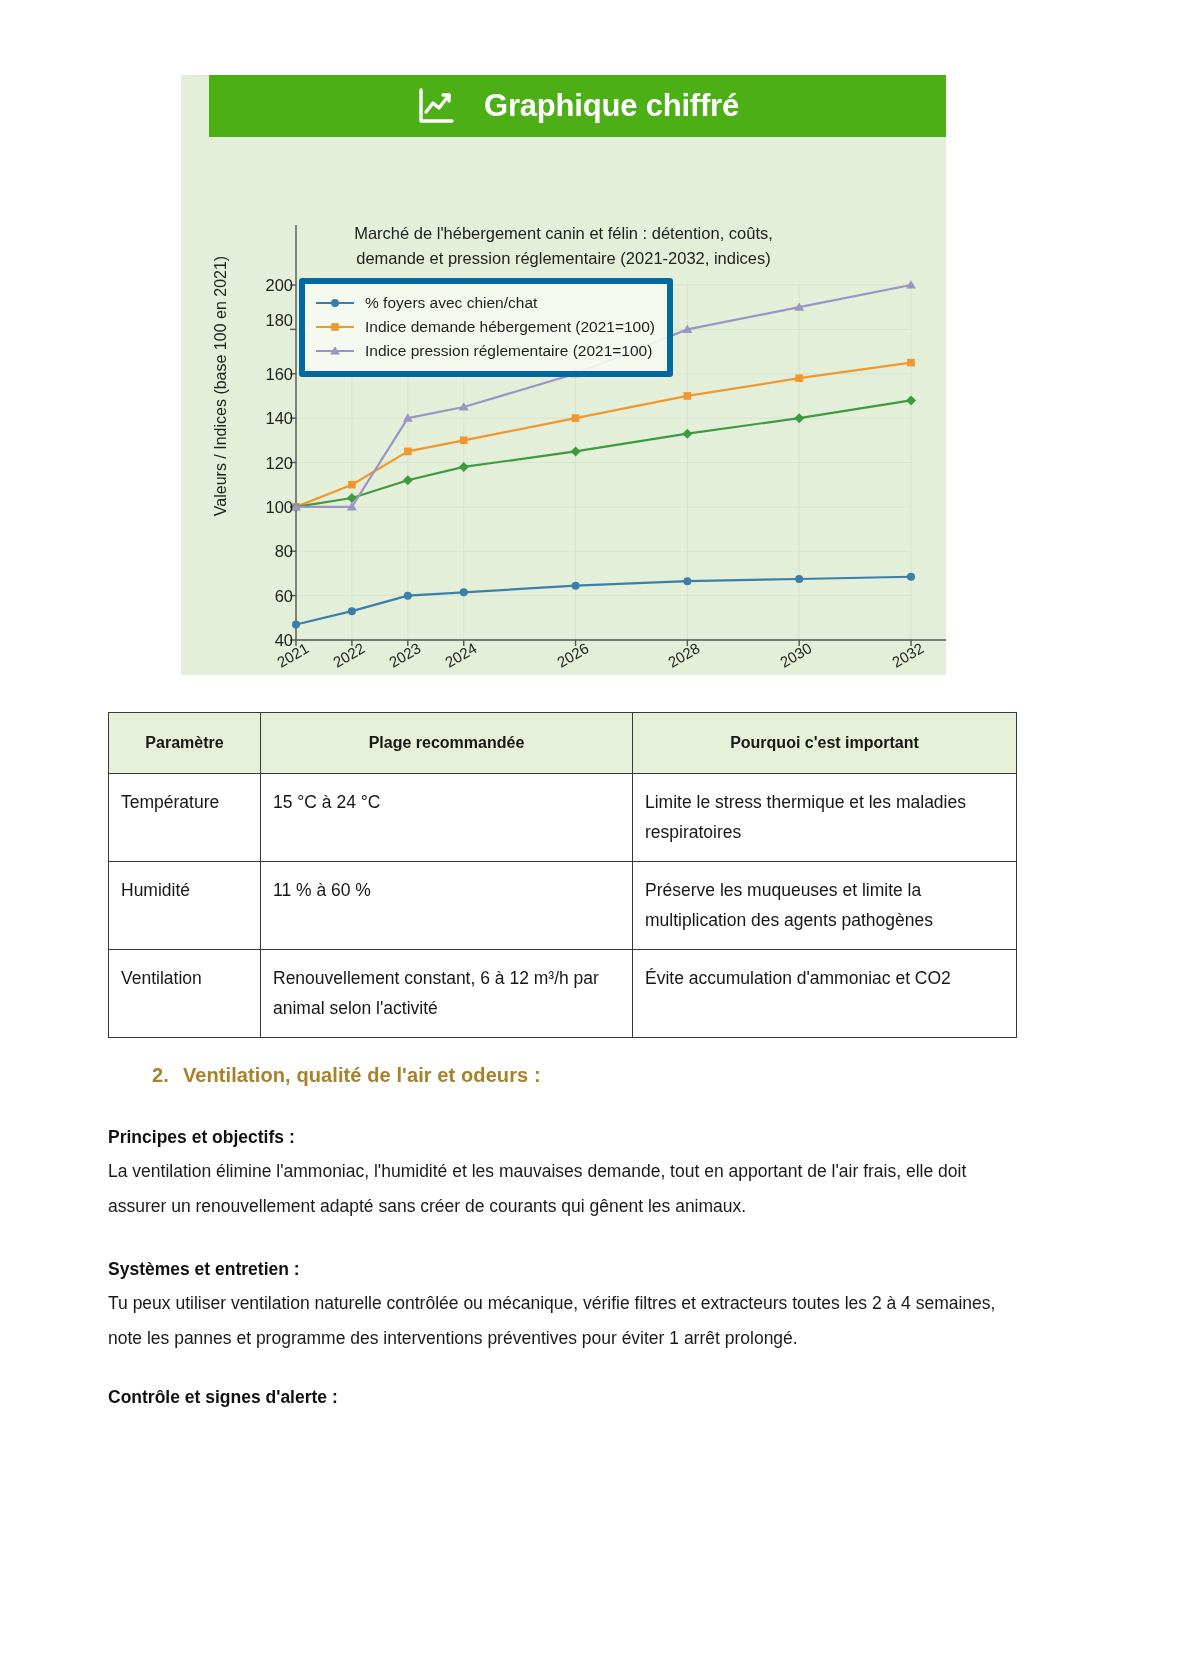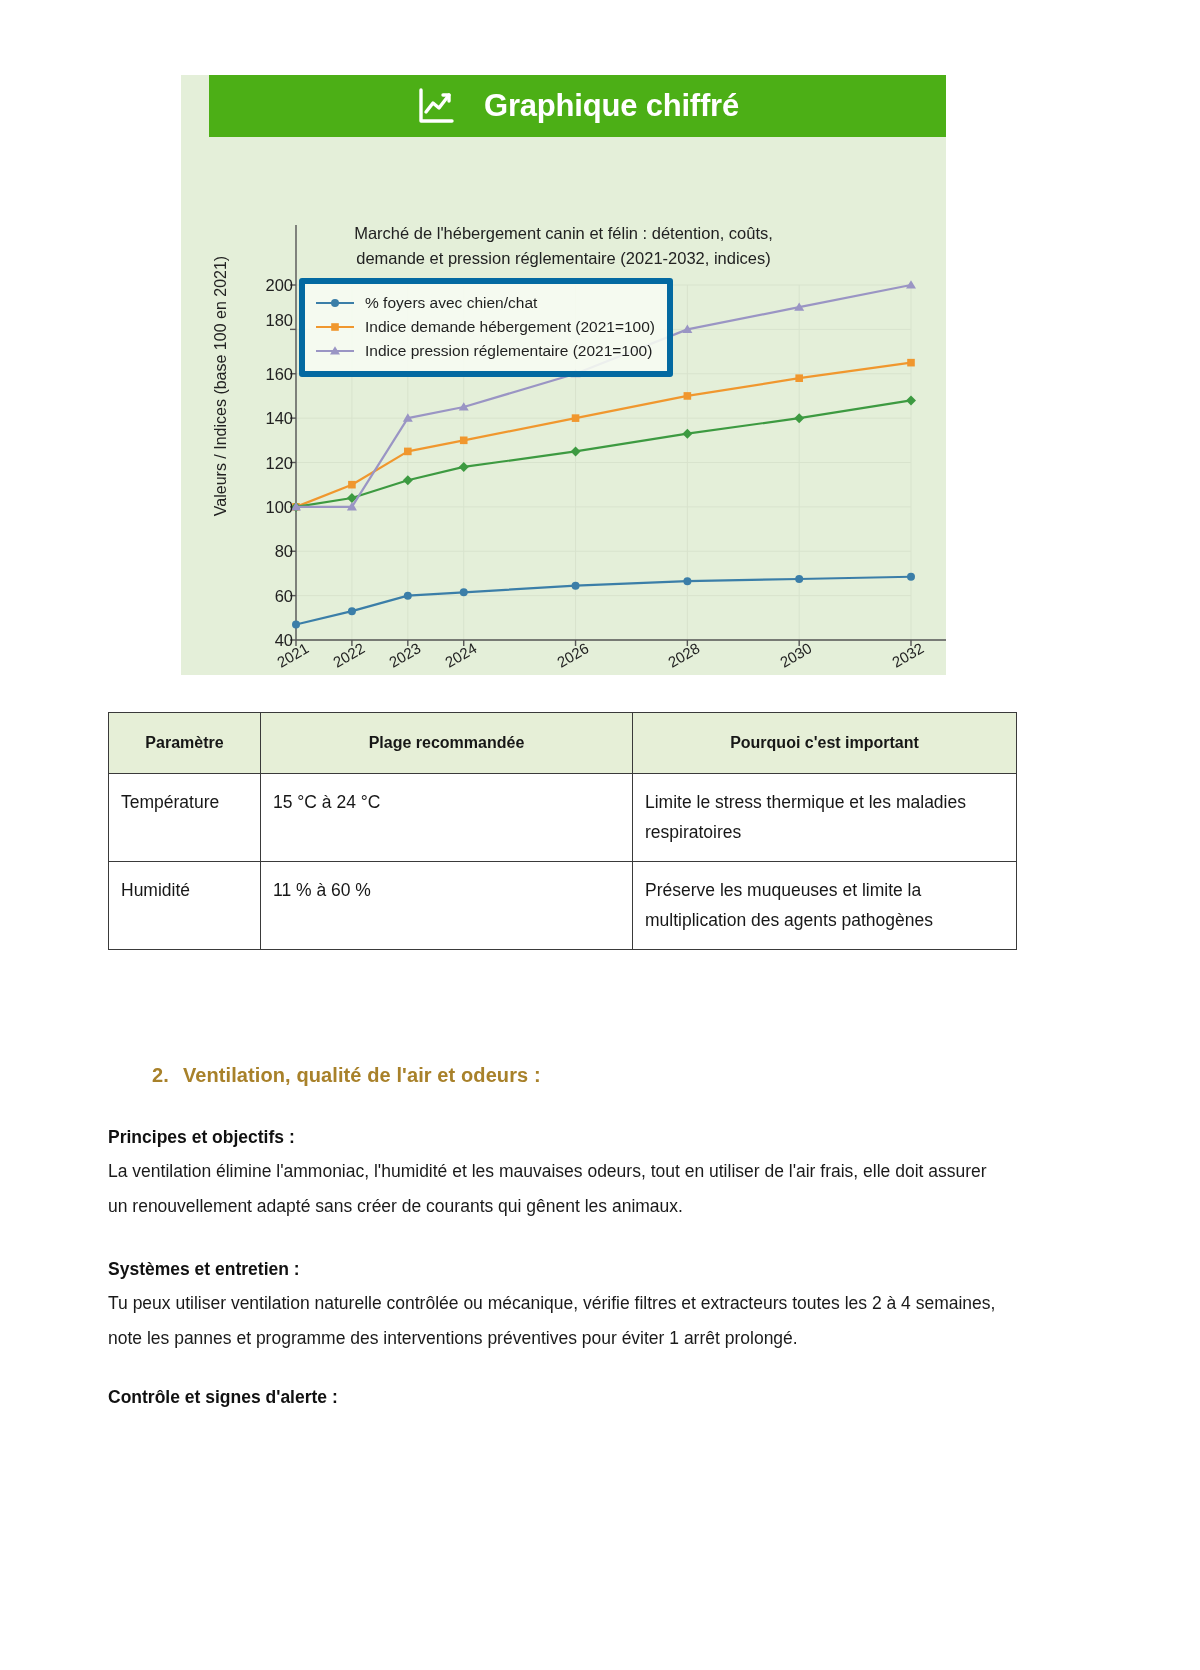--- a/index.html
+++ b/index.html
@@ -351,31 +351,36 @@
     <tr>
       <td class="cell-a">Température</td>
       <td>15 °C à 24 °C</td>
       <td>Limite le stress thermique et les maladies respiratoires</td>
     </tr>
     <tr>
       <td class="cell-a">Humidité</td>
       <td>11 % à 60 %</td>
       <td>Préserve les muqueuses et limite la multiplication des agents pathogènes</td>
     </tr>
+    <tr>
+      <td class="cell-a">Ventilation</td>
+      <td>Renouvellement constant, 6 à 12 m³/h par animal selon l'activité</td>
+      <td>Évite accumulation d'ammoniac et CO2</td>
+    </tr>
   </tbody>
 </table>
 
 <div class="section-head">
   <span class="num">2.</span><span>Ventilation, qualité de l'air et odeurs :</span>
 </div>
 
 <div class="content">
   <div>
     <div class="sub-head">Principes et objectifs :</div>
-    <p class="para">La ventilation élimine l'ammoniac, l'humidité et les mauvaises odeurs, tout en utiliser de l'air frais, elle doit assurer un renouvellement adapté sans créer de courants qui gênent les animaux.</p>
+    <p class="para">La ventilation élimine l'ammoniac, l'humidité et les mauvaises demande, tout en apportant de l'air frais, elle doit assurer un renouvellement adapté sans créer de courants qui gênent les animaux.</p>
   </div>
   <div>
     <div class="sub-head">Systèmes et entretien :</div>
     <p class="para last">Tu peux utiliser ventilation naturelle contrôlée ou mécanique, vérifie filtres et extracteurs toutes les 2 à 4 semaines, note les pannes et programme des interventions préventives pour éviter 1 arrêt prolongé.</p>
   </div>
   <div>
     <div class="sub-head">Contrôle et signes d'alerte :</div>
   </div>
 </div>
 

